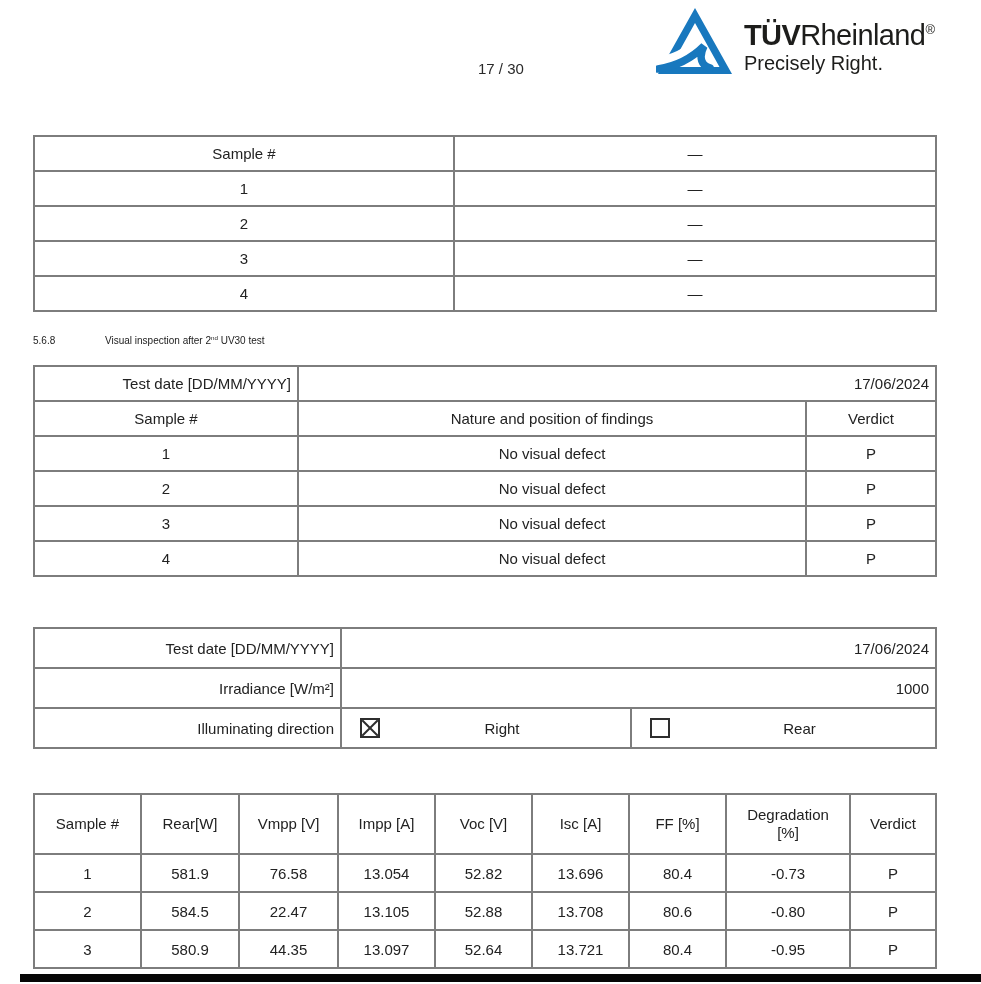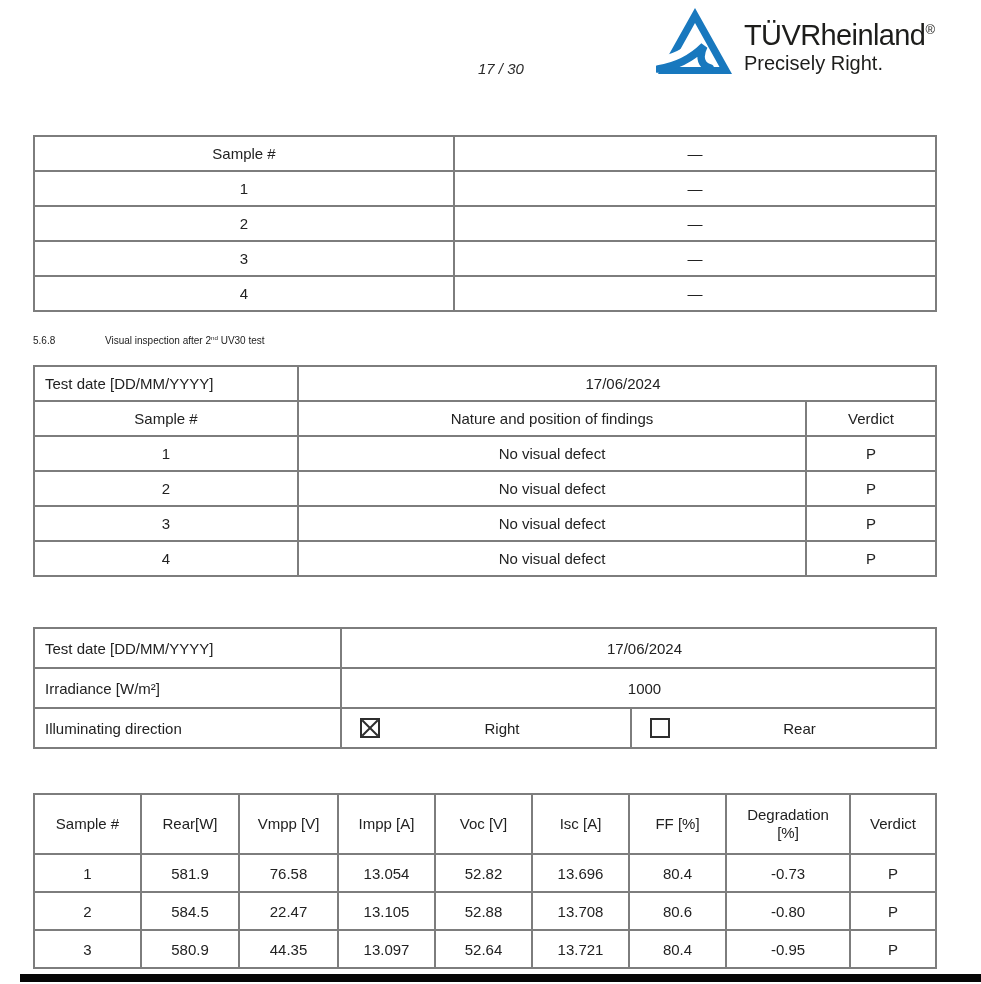--- a/index.html
+++ b/index.html
@@ -2,33 +2,33 @@
 <html><head>
 <meta charset="utf-8">
 <style>
   html,body{margin:0;padding:0;}
   body{
     width:981px;height:984px;position:relative;background:#ffffff;
     font-family:"Liberation Sans", sans-serif;color:#222;overflow:hidden;
   }
   .canvas{position:absolute;inset:0;background:#fff;}
   
-  .page-num{position:absolute;left:478px;top:60px;font-size:15px;color:#2a2a2a;font-style:italic;}
+  .page-num{position:absolute;left:478px;top:60px;font-size:15px;color:#2a2a2a;}
   .logo{position:absolute;left:656px;top:6px;display:flex;align-items:flex-start;}
   .logo-text{margin-left:10px;margin-top:14px;line-height:1.05;color:#1d1d1b;}
   .logo-line1{font-size:29px;letter-spacing:-0.6px;white-space:nowrap;}
-  .logo-line1 .tuv{font-weight:normal;}
+  .logo-line1 .tuv{font-weight:bold;}
   .logo-line1 sup{font-size:13px;vertical-align:super;}
   .logo-line2{font-size:20px;margin-top:3px;}
   
   table{border-collapse:collapse;table-layout:fixed;position:absolute;left:33px;width:902px;background:#fff;}
   td{border:2px solid #7d7d7d;font-size:15px;text-align:center;vertical-align:middle;
      padding:0 6px;overflow:hidden;white-space:nowrap;color:#222;}
-  td.lbl{text-align:left;padding-left:10px;}
-  td.val{text-align:center;padding-left:18px;}
+  td.lbl{text-align:right;padding-left:10px;}
+  td.val{text-align:right;padding-left:18px;}
   .t-samples{top:135px;} .t-samples td{height:33px;}
   .t-visual{top:365px;}  .t-visual td{height:33px;}
   .t-info{top:627px;}    .t-info td{height:38px;}
   .t-meas{top:793px;}
   .t-meas td.hdr{height:58px;white-space:normal;line-height:1.2;padding:0 10px;}
   .t-meas td.dat{height:36px;}
   
   .heading{position:absolute;left:33px;font-size:10px;color:#222;white-space:nowrap;}
   .heading .num{display:inline-block;width:72px;}
   .heading sup{font-size:0.62em;vertical-align:super;}

